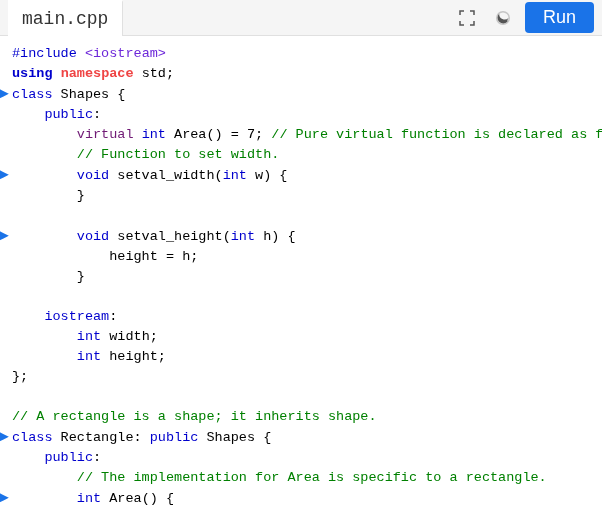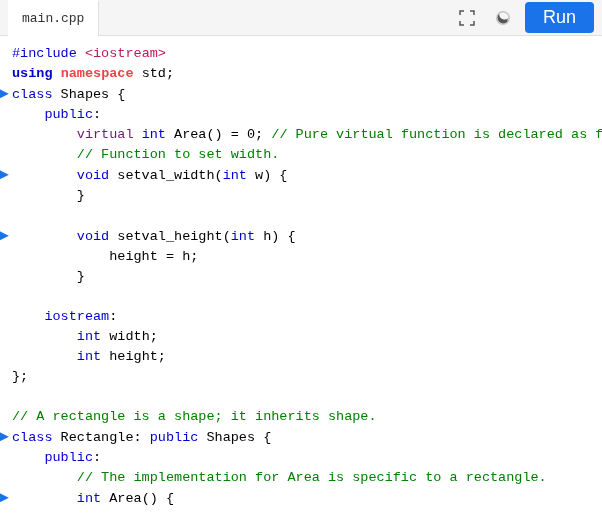--- a/index.html
+++ b/index.html
@@ -26,21 +26,21 @@
     }
 
     .tab {
       display: flex;
       align-items: center;
       padding: 0 14px;
       height: 36px;
       background: #ffffff;
       border-right: 1px solid #e0e0e0;
       border-top: 2px solid transparent;
-      font-size: 13px;
+      font-size: 18px;
       color: #333;
       cursor: pointer;
     }
 
     .tab-actions {
       margin-left: auto;
       display: flex;
       align-items: center;
       gap: 8px;
     }
@@ -97,21 +97,21 @@
       align-items: center;
       justify-content: center;
     }
 
     .line-content {
       flex: 1;
       white-space: pre;
       padding-left: 4px;
     }
     .kw-directive { color: #0000cd; }
-    .str-include { color: #be185d; }
+    .str-include { color: #6d28d9; }
     .kw-void { color: #0000cd; }
     .kw-int { color: #0000cd; }
     .kw-class { color: #0000cd; }
     .kw-public { color: #0000cd; }
     .kw-protected { color: #0000cd; }
     .kw-virtual { color: #701a75; }
     .kw-using { color: #0000cd; font-weight: bold; }
     .kw-namespace { color: #ef4444; font-weight: bold; }
     .comment { color: #008000; }
     .normal { color: #000000; }
@@ -156,21 +156,21 @@
     <div class="code-line">
       <span class="line-indicator" style="color: rgb(26, 115, 232);">▶</span>
       <span class="line-content"><span class="kw-class">class</span><span class="normal"> Shapes {</span></span>
     </div>
     <div class="code-line">
       <span class="line-indicator" style="color: rgb(26, 115, 232);"></span>
       <span class="line-content"><span class="kw-public">    public</span><span class="normal">:</span></span>
     </div>
     <div class="code-line">
       <span class="line-indicator" style="color: rgb(26, 115, 232);"></span>
-      <span class="line-content"><span class="normal">        </span><span class="kw-virtual">virtual</span><span class="normal"> </span><span class="kw-int">int</span><span class="normal"> Area() = 0; </span><span class="comment">// Pure virtual function is declared as follows.</span></span>
+      <span class="line-content"><span class="normal">        </span><span class="kw-virtual">virtual</span><span class="normal"> </span><span class="kw-int">int</span><span class="normal"> Area() = 7; </span><span class="comment">// Pure virtual function is declared as follows.</span></span>
     </div>
     <div class="code-line">
       <span class="line-indicator" style="color: rgb(26, 115, 232);"></span>
       <span class="line-content"><span class="normal">        </span><span class="comment">// Function to set width.</span></span>
     </div>
     <div class="code-line">
       <span class="line-indicator" style="color: rgb(26, 115, 232);">▶</span>
       <span class="line-content"><span class="normal">        </span><span class="kw-void">void</span><span class="normal"> setval_width(</span><span class="kw-int">int</span><span class="normal"> w) {</span></span>
     </div>
     <div class="code-line">

